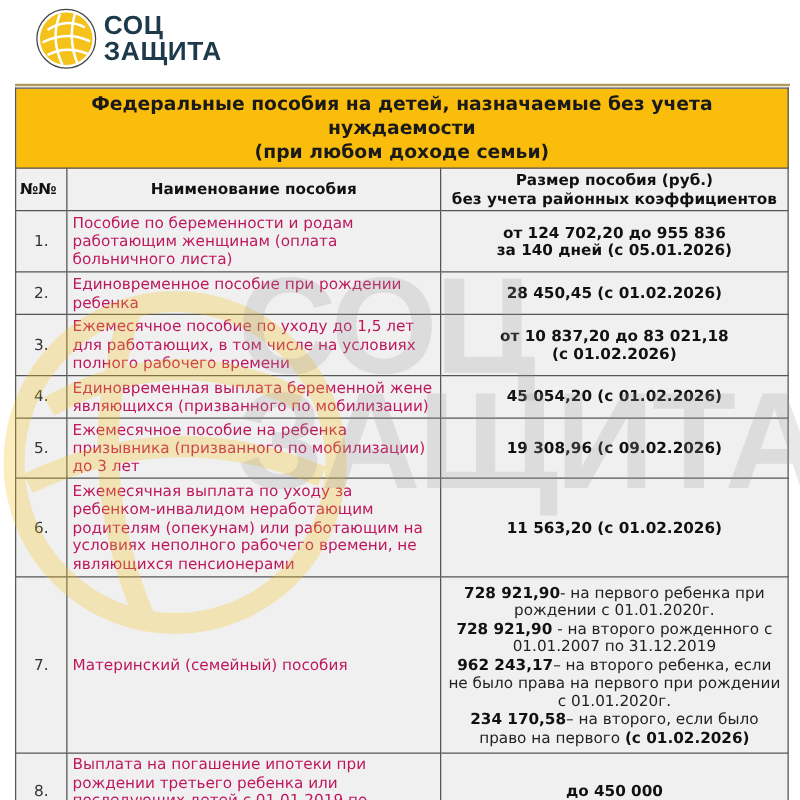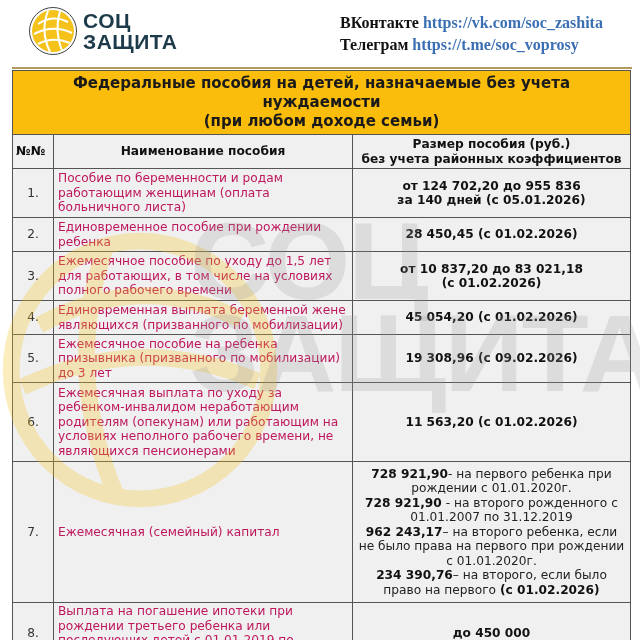--- a/index.html
+++ b/index.html
@@ -37,30 +37,20 @@
     <circle cx="25" cy="25" r="21" fill="#f4c21b"></circle>
     <path d="M10 18 Q25 8 40 16" stroke="#fff" stroke-width="2" fill="none"></path>
     <path d="M6 28 Q25 18 44 27" stroke="#fff" stroke-width="2" fill="none"></path>
     <path d="M10 38 Q25 30 42 37" stroke="#fff" stroke-width="2" fill="none"></path>
     <path d="M20 5 Q12 25 22 46" stroke="#fff" stroke-width="2" fill="none"></path>
     <path d="M32 5 Q26 25 34 45" stroke="#fff" stroke-width="2" fill="none"></path>
   </svg>
   <div class="brand">
     <div>СОЦ</div>
     <div>ЗАЩИТА</div>
-  </div>
-  <div class="social">
-    <div>
-      <span>ВКонтакте</span>
-      <a class="link">https://vk.com/soc_zashita</a>
-    </div>
-    <div>
-      <span>Телеграм</span>
-      <a class="link">https://t.me/soc_voprosy</a>
-    </div>
   </div>
   <div class="rule"></div>
 </div>
 
 <table class="benefits">
   <tbody>
       <tr>
     <td colspan="3" class="title-cell">
       <div>Федеральные пособия на детей, назначаемые без учета нуждаемости</div>
       <div>(при любом доходе семьи)</div>
@@ -106,26 +96,26 @@
     <td class="name">Ежемесячное пособие на ребенка призывника (призванного по мобилизации) до 3 лет</td>
     <td class="amount">19 308,96 (с 09.02.2026)</td>
   </tr>
   <tr style="height:79px">
     <td class="num">6.</td>
     <td class="name">Ежемесячная выплата по уходу за ребенком-инвалидом неработающим родителям (опекунам) или работающим на условиях неполного рабочего времени, не являющихся пенсионерами</td>
     <td class="amount">11 563,20 (с 01.02.2026)</td>
   </tr>
   <tr style="height:141px">
     <td class="num">7.</td>
-    <td class="name">Ежемесячная (семейный) капитал</td>
+    <td class="name">Материнский (семейный) пособия</td>
     <td class="amount mk">
       <p><b>728 921,90</b><span>- на первого ребенка при рождении с 01.01.2020г.</span></p>
       <p><b>728 921,90</b><span> - на второго рожденного с 01.01.2007 по 31.12.2019</span></p>
       <p><b>962 243,17</b><span>– на второго ребенка, если не было права на первого при рождении с 01.01.2020г.</span></p>
-      <p><b>234 390,76</b><span>– на второго, если было право на первого </span><b>(с 01.02.2026)</b></p>
+      <p><b>234 170,58</b><span>– на второго, если было право на первого </span><b>(с 01.02.2026)</b></p>
     </td>
   </tr>
   <tr style="height:48px">
     <td class="num">8.</td>
     <td class="name">Выплата на погашение ипотеки при рождении третьего ребенка или последующих детей с 01.01.2019 по 31.12.2030</td>
     <td class="amount">до 450 000</td>
   </tr>
 </tbody>
   </table>
 

